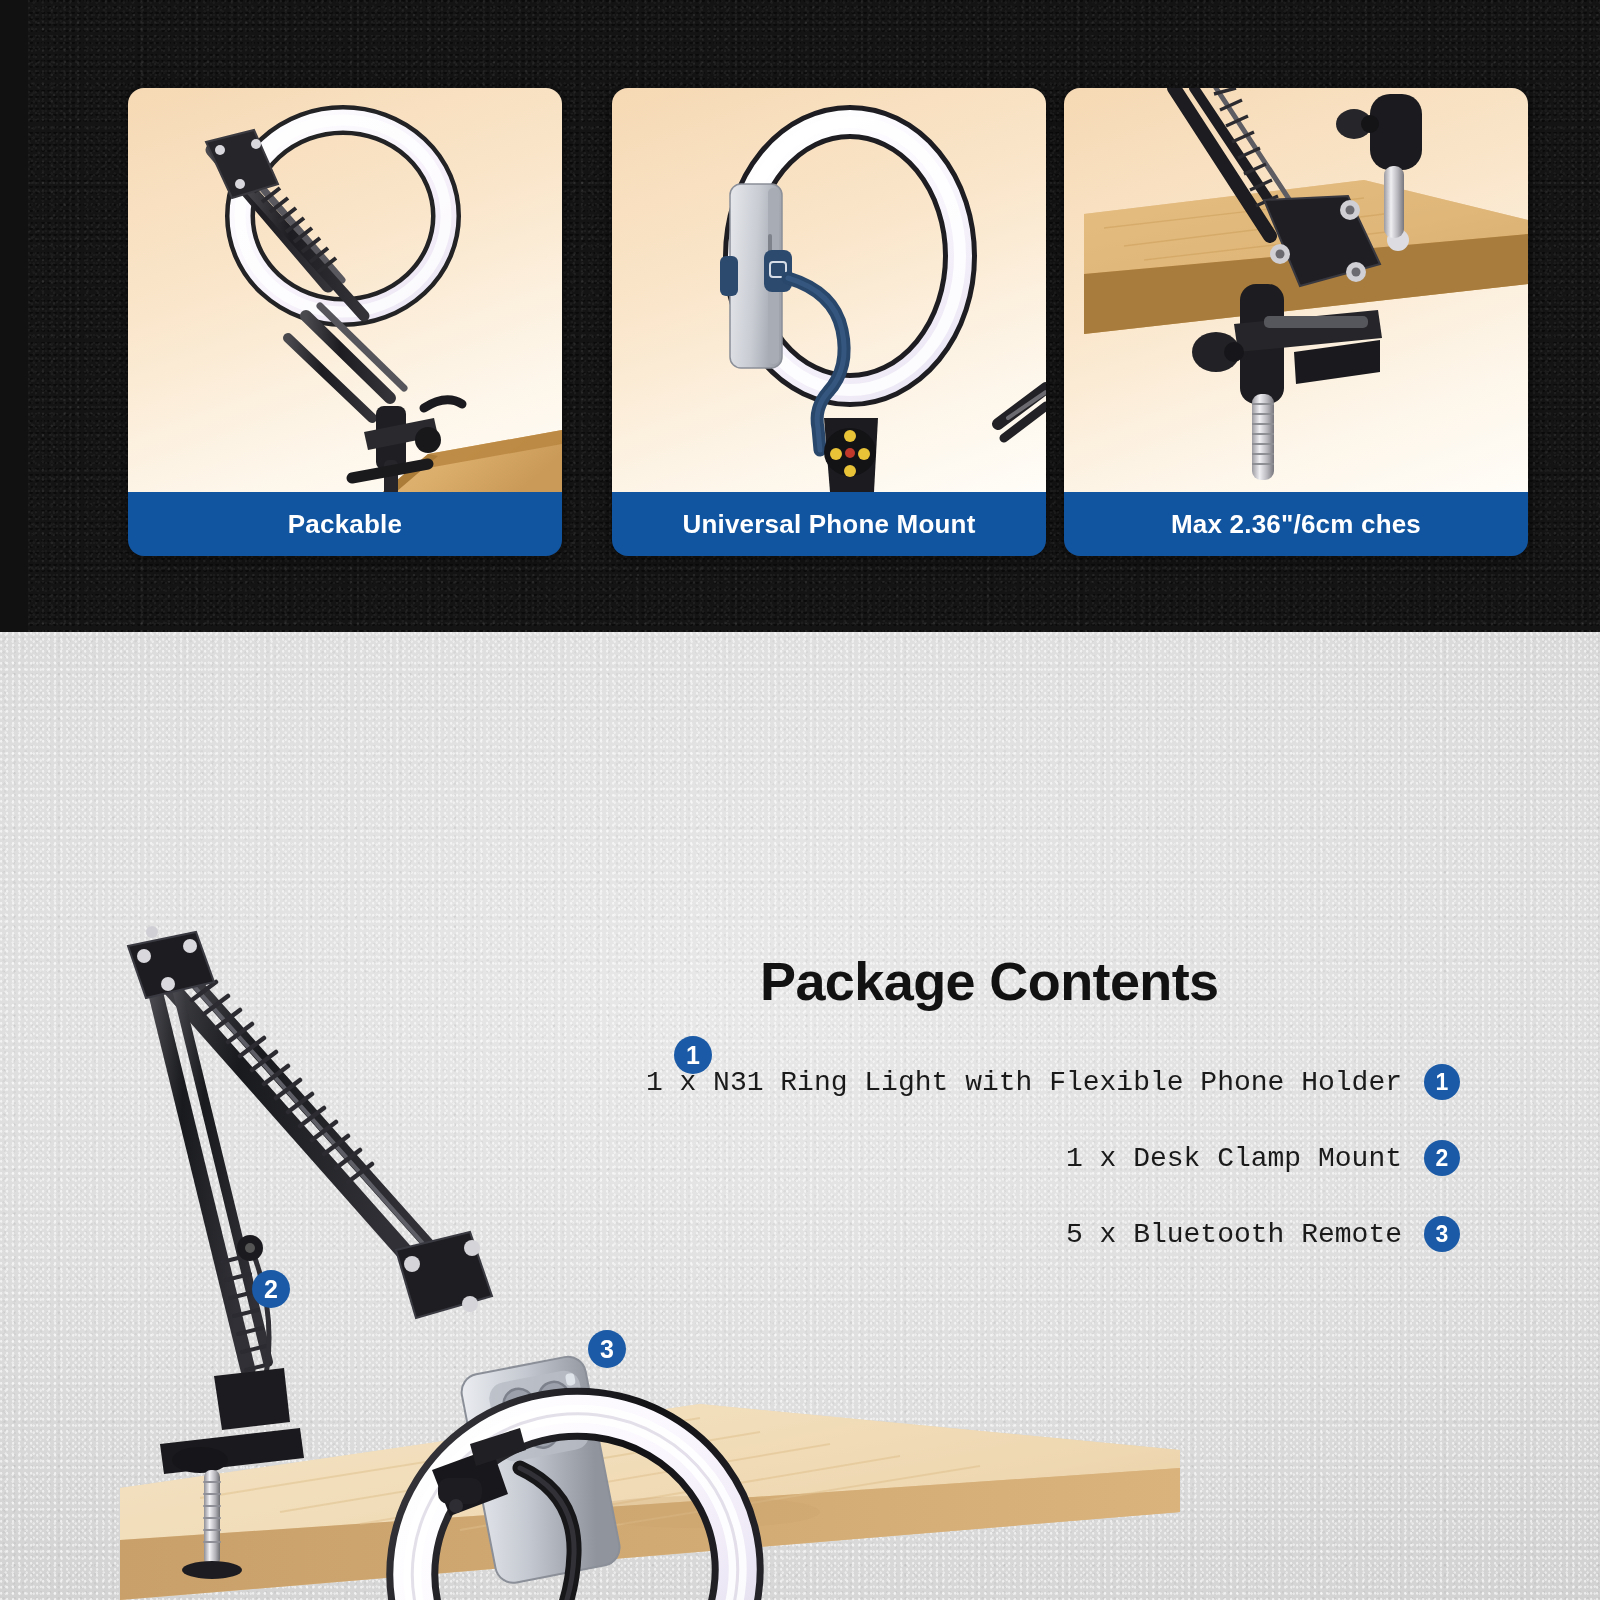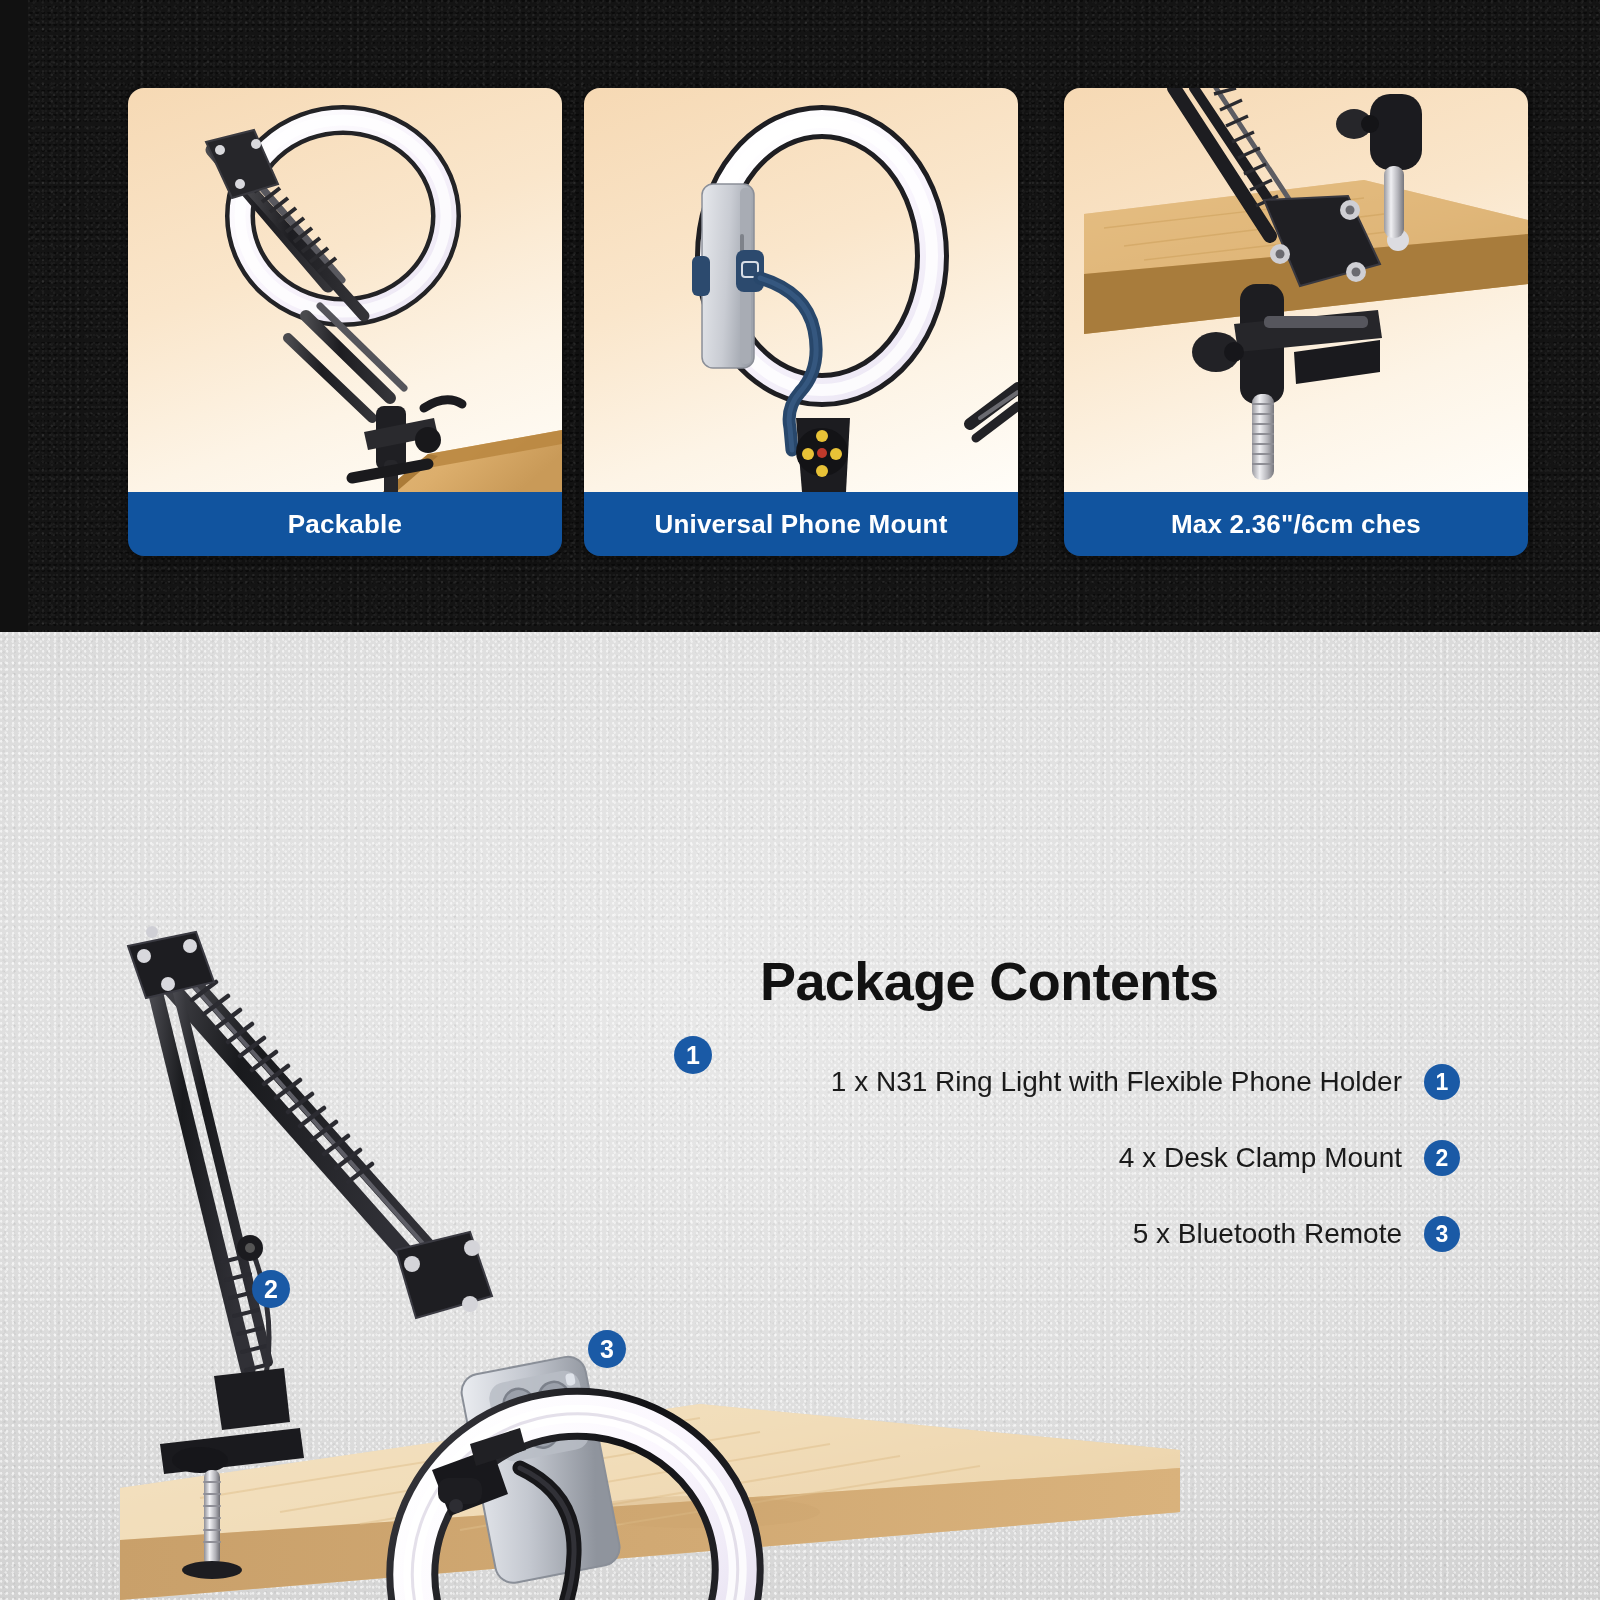--- a/index.html
+++ b/index.html
@@ -71,21 +71,21 @@
     z-index:40;
   }
   .pkg-title {
     font-size:54px; font-weight:bold; color:#121212;
     letter-spacing:-.6px; margin-bottom:52px;
   }
   .pkg-row {
     display:flex; align-items:center; justify-content:flex-end;
     gap:22px; margin-bottom:40px;
   }
-  .pkg-label { font-size:28px; color:#1a1a1a; white-space:nowrap; }
+  .pkg-label { font-size:28px; color:#1a1a1a; white-space:nowrap;font-family:Liberation Mono, monospace; }
   .badge {
     flex:0 0 auto; width:36px; height:36px; border-radius:50%;
     background:#1a5aa6; color:#fff;
     display:flex; align-items:center; justify-content:center;
     font-size:23px; font-weight:bold; line-height:1;
   }
   .badge-float {
     position:absolute; width:38px; height:38px; border-radius:50%;
     background:#1a5aa6; color:#fff;
     display:flex; align-items:center; justify-content:center;
@@ -160,21 +160,21 @@
             <rect x="256" y="372" width="14" height="36" rx="5" fill="#26262a"></rect>
             <path d="M224 390 L300 376" stroke="#1a1a1d" stroke-width="11" stroke-linecap="round"></path>
           </g>
 
           <path d="M296 320 q22 -14 38 -4" stroke="#1b1b1f" stroke-width="9" fill="none" stroke-linecap="round"></path>
         </svg>
       </div>
       <div class="card-caption" style="background:#11549f;">Packable</div>
     </div>
 
-    <div class="card" style="left:556px; width:434px;padding-left:40px;">
+    <div class="card" style="left:584px; width:434px;padding-left:40px;">
       <div class="card-photo">
         <svg class="art" width="434" height="404" viewBox="0 0 434 404">
           <defs>
             <linearGradient id="ringGlow2" x1="0.2" y1="0" x2="0.9" y2="1">
               <stop offset="0%" stop-color="#ffffff"></stop>
                 <stop offset="50%" stop-color="#f9f5fd"></stop>
                 <stop offset="100%" stop-color="#eae5f3"></stop>
             </linearGradient>
             <linearGradient id="phoneG" x1="0" y1="0" x2="1" y2="0.2">
               <stop offset="0%" stop-color="#e6e8ec"></stop>
@@ -481,21 +481,21 @@
 
     <div class="pkg">
       <div class="pkg-title">Package Contents</div>
 
       <div class="pkg-row">
         <span class="pkg-label">1 x N31 Ring Light with Flexible Phone Holder</span>
         <span class="badge">1</span>
       </div>
 
       <div class="pkg-row">
-        <span class="pkg-label">4 x Desk Clamp Mount</span>
+        <span class="pkg-label">1 x Desk Clamp Mount</span>
         <span class="badge">2</span>
       </div>
 
       <div class="pkg-row">
         <span class="pkg-label">5 x Bluetooth Remote</span>
         <span class="badge">3</span>
       </div>
     </div>
   </div>
 </div>

